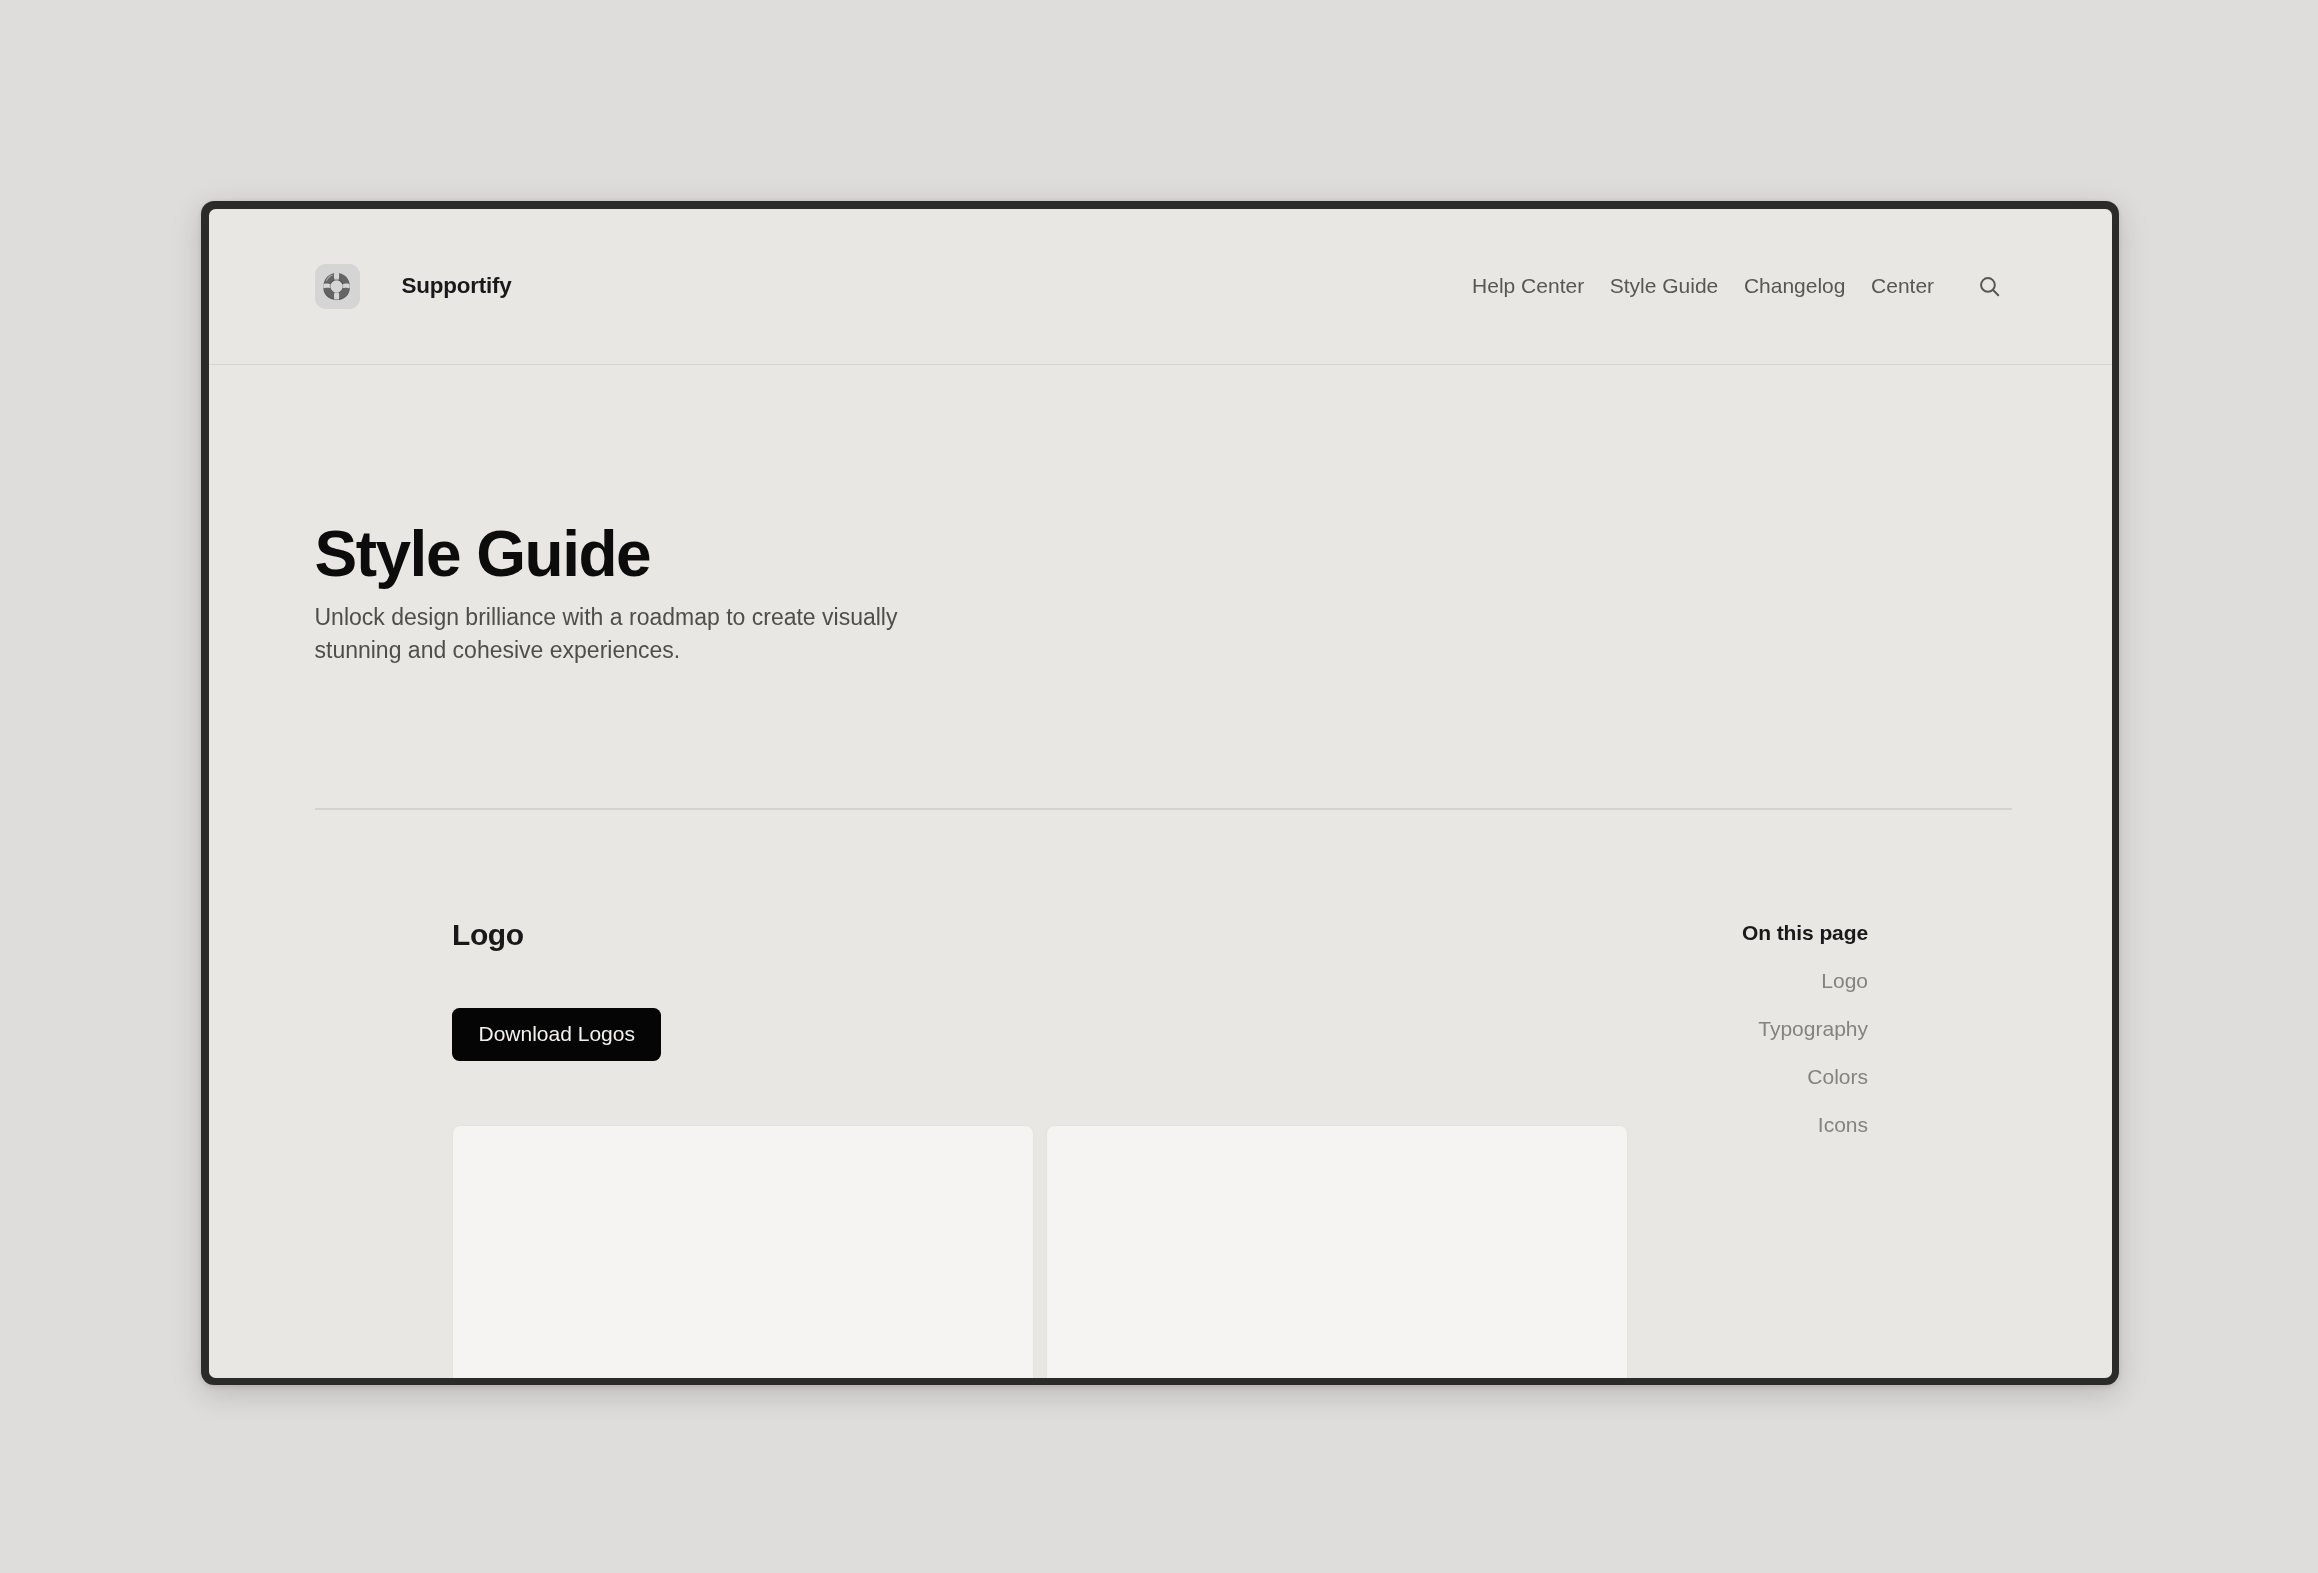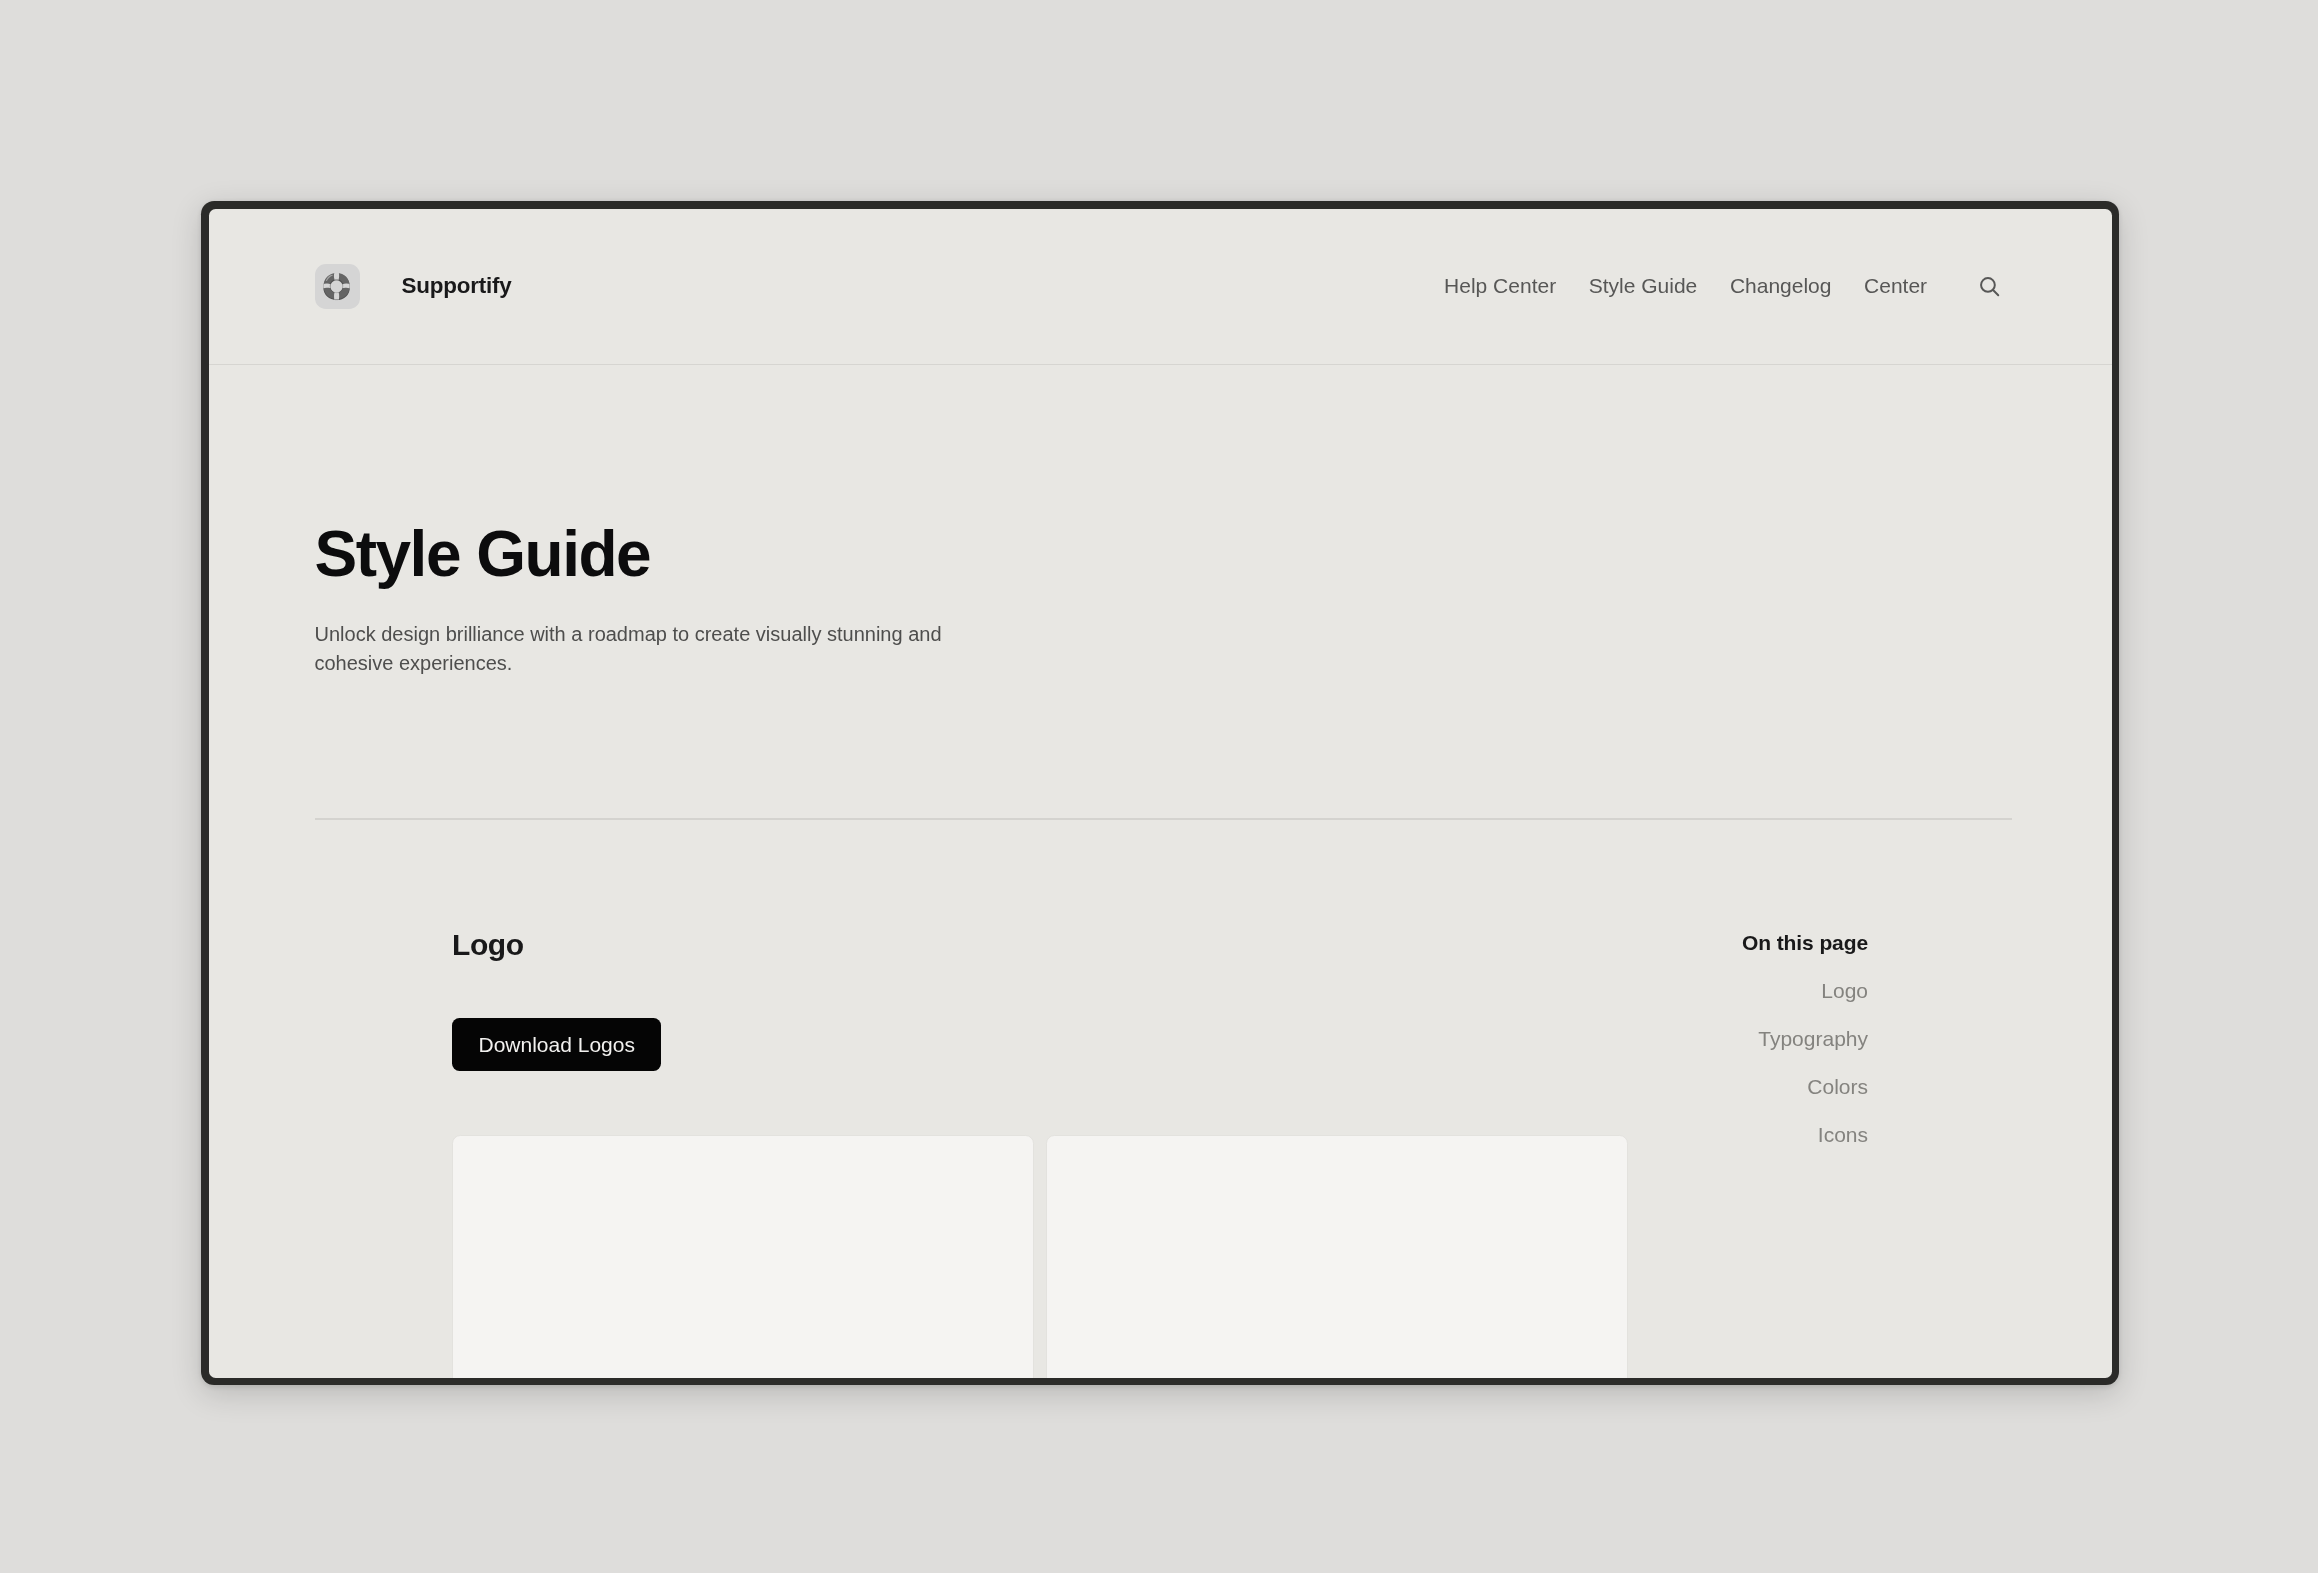--- a/index.html
+++ b/index.html
@@ -82,21 +82,21 @@
     font-size: 22.4px;
     font-weight: 700;
     color: #19191a;
     letter-spacing: -0.2px;
     margin-left: 28px;
   }
 
   .main-nav {
     display: flex;
     align-items: center;
-    gap: 11px;
+    gap: 4px;
   }
 
   .nav-link {
     font-size: 21px;
     color: #575756;
     text-decoration: none;
     padding: 5px 10.8px;
     white-space: nowrap;
   }
 
@@ -123,22 +123,22 @@
 
   .page-title {
     font-size: 64px;
     font-weight: 700;
     letter-spacing: -1.5px;
     color: #0c0c0d;
     line-height: 1.02;
   }
 
   .page-subtitle {
-    margin-top: 33px;
-    font-size: 20px;
+    margin-top: 14px;
+    font-size: 23px;
     line-height: 1.46;
     color: #4e4e4d;
     max-width: 654px;
   }
 
   .hero-rule {
     margin-top: 140px;
     height: 1.7px;
     background: #d4d3cf;
     width: 1697px;

